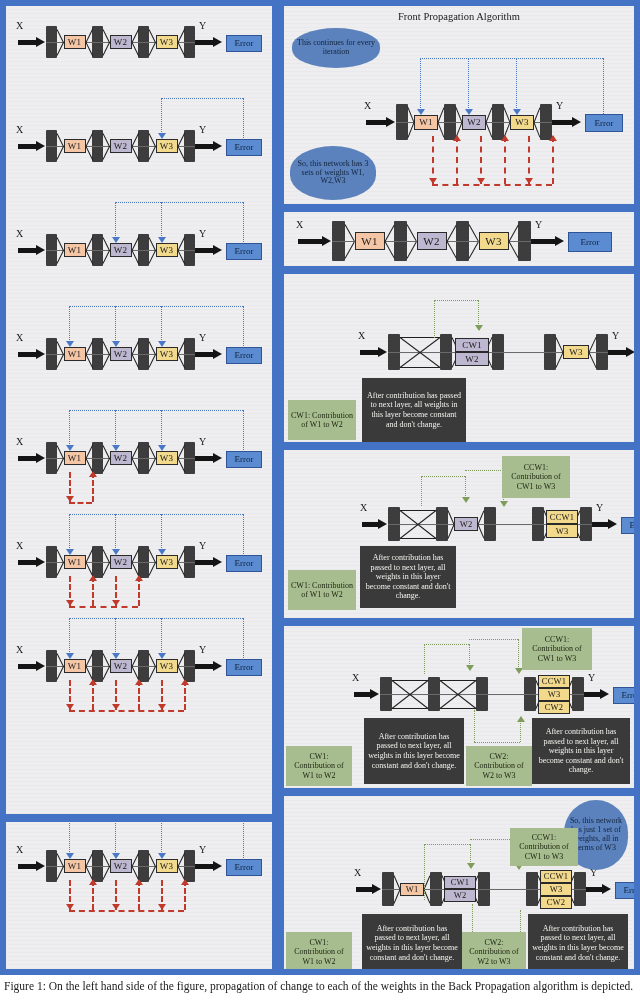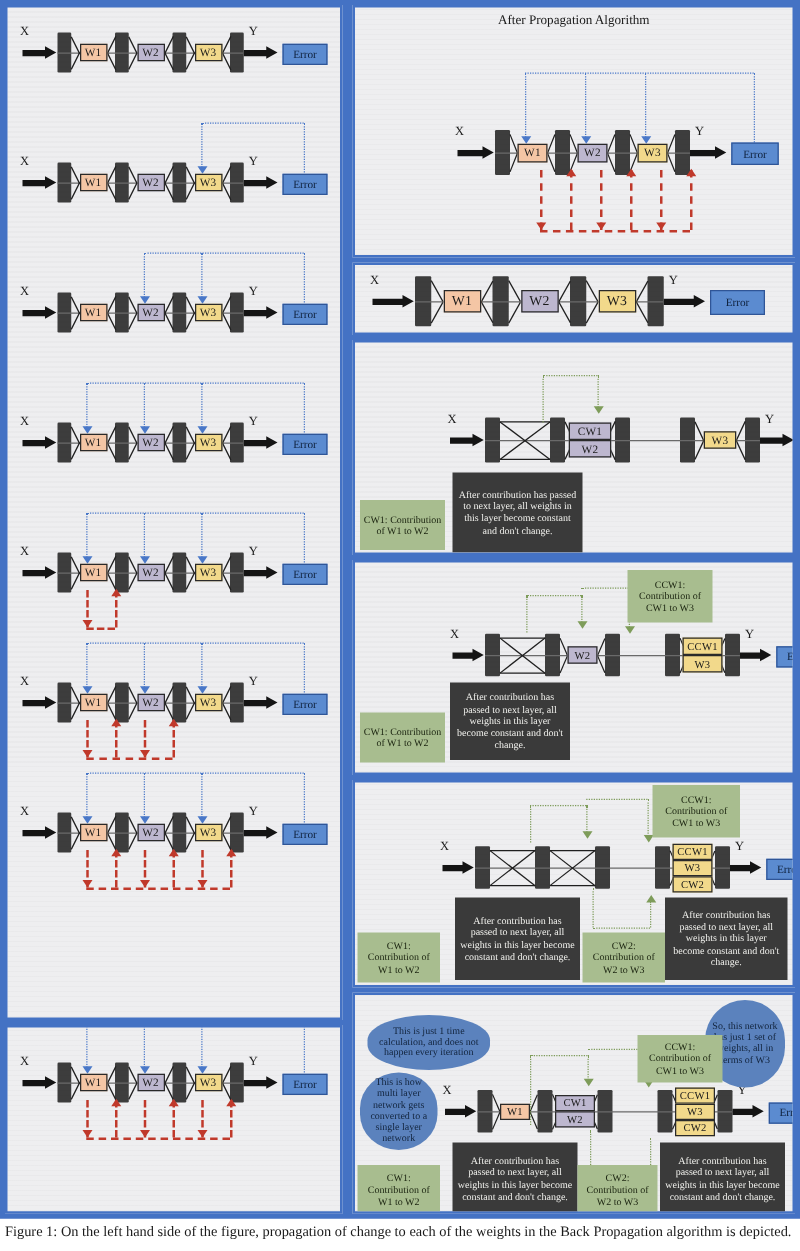--- a/index.html
+++ b/index.html
@@ -424,21 +424,21 @@
         <div class="up-head-up" style="left: 128.5px; top: 57px;"></div>
         <div class="up-v" style="left: 155px; top: 58px; height: 30px;"></div>
         <div class="up-head-dn" style="left: 151.5px; top: 82px;"></div>
         <div class="up-v" style="left: 178px; top: 58px; height: 30px;"></div>
         <div class="up-head-up" style="left: 174.5px; top: 57px;"></div>
         <div class="up-h" style="left: 63px; top: 88px; width: 115px;"></div>
       </div>
     </div>
   <div class="col" id="col-right">
       <div class="panel" style="top: 0px; height: 202px;">
-        <div class="ptitle" style="top: 5px; font-size: 10.5px;">After Propagation Algorithm</div>
+        <div class="ptitle" style="top: 5px; font-size: 10.5px;">Front Propagation Algorithm</div>
         <div class="net" style="left: 0px; top: 0px;">
           <div class="spine" style="left: 112px; top: 116px; width: 156px;"></div>
           <div class="flowline" style="left: 82px; top: 114px; width: 21px; height: 5px;"></div>
           <div class="flowhead" style="left: 102px; top: 111px;"></div>
           <div class="lbl" style="left: 80px; top: 94px; font-size: 10px;">X</div>
           <div class="layer" style="left: 112px; top: 98px; width: 12px; height: 36px;"></div>
           <div class="layer" style="left: 160px; top: 98px; width: 12px; height: 36px;"></div>
           <div class="layer" style="left: 208px; top: 98px; width: 12px; height: 36px;"></div>
           <div class="layer" style="left: 256px; top: 98px; width: 12px; height: 36px;"></div>
           <div class="edge" style="left: 124px; top: 101px; width: 16.1555px; transform: rotate(68.1986deg);"></div>
@@ -475,20 +475,22 @@
         <div class="up-head-up" style="left: 168.5px; top: 129px;"></div>
         <div class="up-v" style="left: 196px; top: 130px; height: 48px;"></div>
         <div class="up-head-dn" style="left: 192.5px; top: 172px;"></div>
         <div class="up-v" style="left: 220px; top: 130px; height: 48px;"></div>
         <div class="up-head-up" style="left: 216.5px; top: 129px;"></div>
         <div class="up-v" style="left: 244px; top: 130px; height: 48px;"></div>
         <div class="up-head-dn" style="left: 240.5px; top: 172px;"></div>
         <div class="up-v" style="left: 268px; top: 130px; height: 48px;"></div>
         <div class="up-head-up" style="left: 264.5px; top: 129px;"></div>
         <div class="up-h" style="left: 148px; top: 178px; width: 120px;"></div>
+        <div class="bubble" style="left: 8px; top: 22px; width: 88px; height: 40px; font-size: 8px;">This continues for every iteration</div>
+        <div class="bubble" style="left: 6px; top: 140px; width: 86px; height: 54px; font-size: 8px;">So, this network has 3 sets of weights W1, W2,W3</div>
       </div>
       <div class="panel" style="top: 206px; height: 58px;">
         <div class="net" style="left: 0px; top: 0px;">
           <div class="spine" style="left: 48px; top: 29px; width: 199px;"></div>
           <div class="flowline" style="left: 14px; top: 27px; width: 25px; height: 5px;"></div>
           <div class="flowhead" style="left: 38px; top: 24px;"></div>
           <div class="lbl" style="left: 12px; top: 7px; font-size: 10px;">X</div>
           <div class="layer" style="left: 48px; top: 9px; width: 13px; height: 40px;"></div>
           <div class="layer" style="left: 110px; top: 9px; width: 13px; height: 40px;"></div>
           <div class="layer" style="left: 172px; top: 9px; width: 13px; height: 40px;"></div>
@@ -678,22 +680,20 @@
         <div class="gc-v" style="left: 140px; top: 48px; height: 56px;"></div>
         <div class="gc-h" style="left: 140px; top: 48px; width: 46px;"></div>
         <div class="gc-v" style="left: 186px; top: 48px; height: 20px;"></div>
         <div class="gc-head" style="left: 182.5px; top: 67px;"></div>
         <div class="gc-h" style="left: 186px; top: 43px; width: 48px;"></div>
         <div class="gc-v" style="left: 234px; top: 43px; height: 26px;"></div>
         <div class="gc-head" style="left: 230.5px; top: 68px;"></div>
         <div class="gc-v" style="left: 188px; top: 108px; height: 30px;"></div>
         <div class="gc-h" style="left: 188px; top: 138px; width: 48px;"></div>
         <div class="gc-v" style="left: 236px; top: 114px; height: 24px;"></div>
-        <div class="bubble" style="left: 10px; top: 16px; width: 98px; height: 44px; font-size: 8px;">This is just 1 time calculation, and does not happen every iteration</div>
-        <div class="bubble" style="left: 4px; top: 62px; width: 62px; height: 62px; font-size: 8px;">This is how multi layer network gets converted to a single layer network</div>
         <div class="bubble" style="left: 280px; top: 4px; width: 64px; height: 70px; font-size: 8px;">So, this network has just 1 set of weights, all in terms of W3</div>
         <div class="greenbox" style="left: 226px; top: 32px; width: 68px; height: 38px; font-size: 8px;">CCW1: Contribution of CW1 to W3</div>
         <div class="darkbox" style="left: 78px; top: 118px; width: 100px; height: 58px; font-size: 8px;">After contribution has passed to next layer, all weights in this layer become constant and don't change.</div>
         <div class="darkbox" style="left: 244px; top: 118px; width: 100px; height: 58px; font-size: 8px;">After contribution has passed to next layer, all weights in this layer become constant and don't change.</div>
         <div class="greenbox" style="left: 2px; top: 136px; width: 66px; height: 40px; font-size: 8px;">CW1: Contribution of W1 to W2</div>
         <div class="greenbox" style="left: 178px; top: 136px; width: 64px; height: 40px; font-size: 8px;">CW2: Contribution of W2 to W3</div>
       </div>
     </div>
 </div>
 

